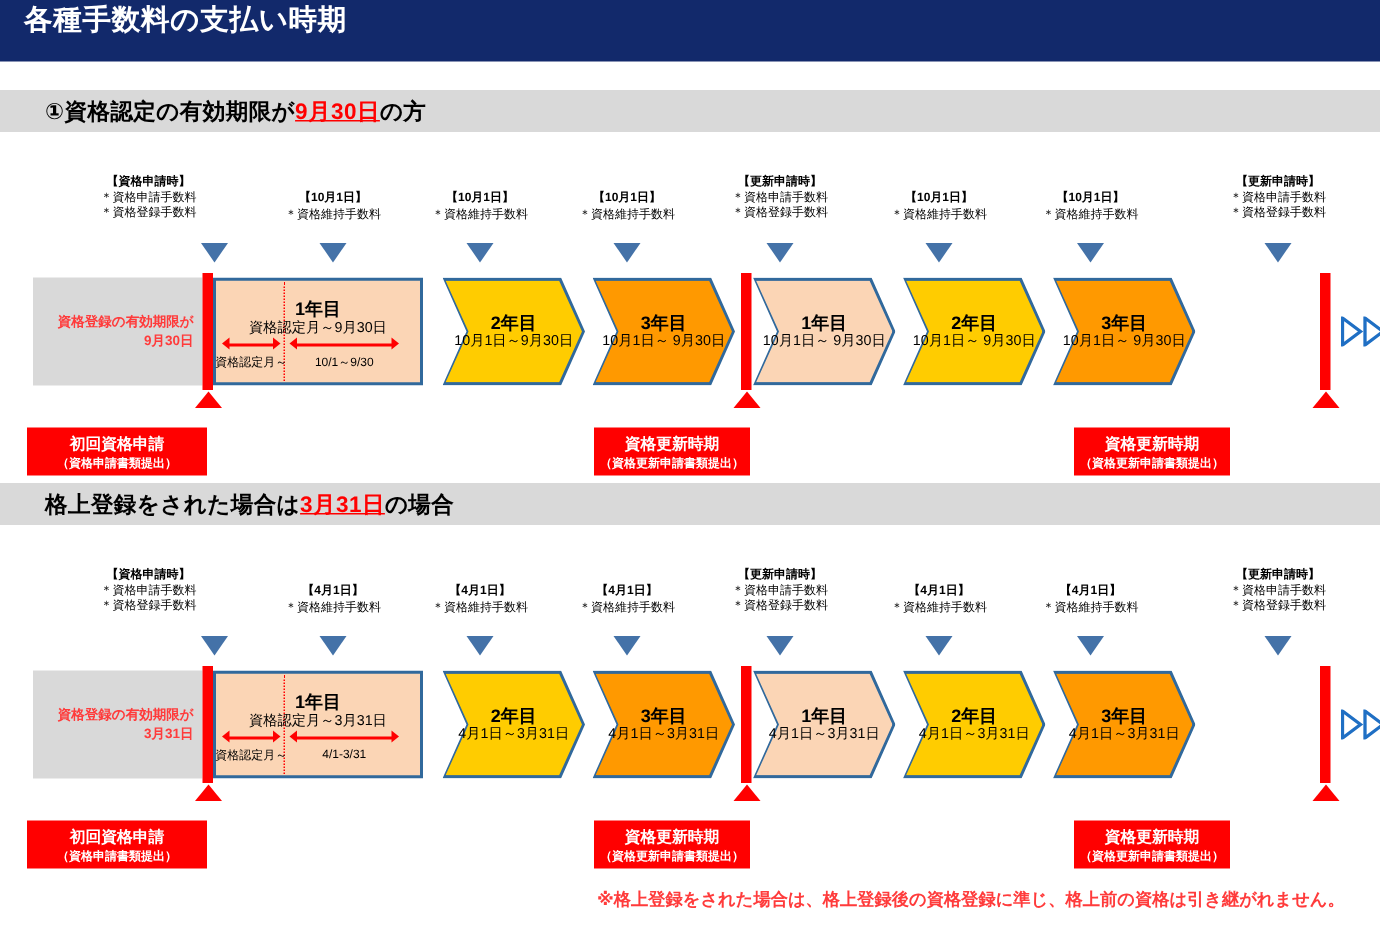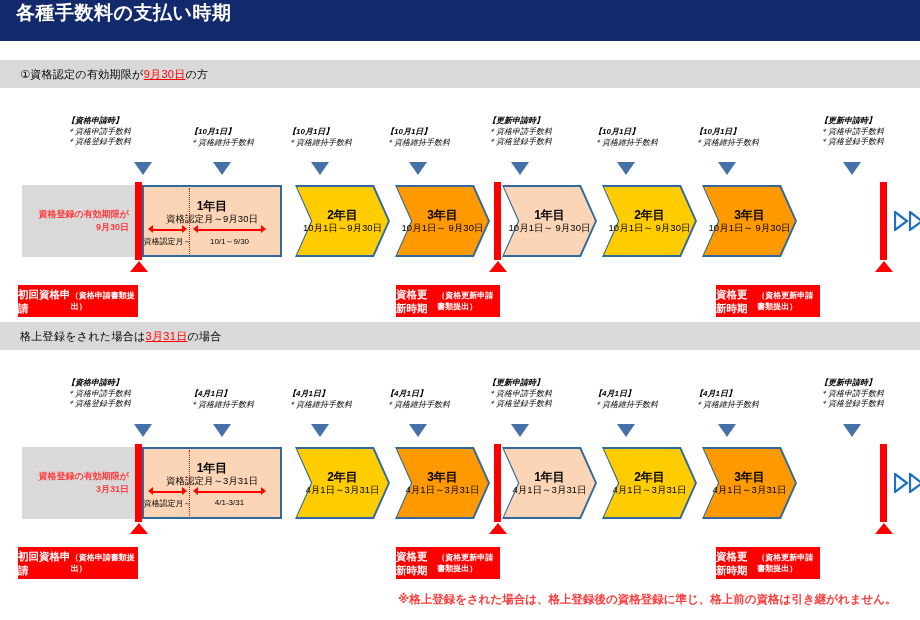--- a/index.html
+++ b/index.html
@@ -19,31 +19,30 @@
   .titlebar .title{
     color:#ffffff;font-size:19px;font-weight:bold;letter-spacing:.5px;
     padding-left:16px;
   }
   
   .secthead{
     position:absolute;left:0;width:920px;height:28px;
     background:#d9d9d9;
     display:flex;align-items:center;
   }
-  .secthead .txt{font-size:11px;color:#000;padding-left:20px;letter-spacing:.3px;}
+  .secthead .txt{font-size:15px;color:#000;padding-left:30px;letter-spacing:.3px;font-weight:bold;}
   .secthead .redu{color:#ff0000;text-decoration:underline;}
   
   .tl{position:absolute;left:0;width:920px;height:215px;}
   
   .felabel{
     position:absolute;
     font-size:8px;line-height:10.5px;color:#000;
-    white-space:nowrap;
+    text-align:center;white-space:nowrap;
     transform:translateX(-50%);
-    font-style:italic;
   }
   .felabel b{font-weight:bold;display:block;}
   .felabel span{display:block;}
   
   .dntri{
     position:absolute;width:0;height:0;
     border-left:9px solid transparent;
     border-right:9px solid transparent;
     border-top:13px solid #4472a8;
     transform:translateX(-50%);
@@ -72,21 +71,21 @@
   .uptri{
     position:absolute;width:0;height:0;
     border-left:9px solid transparent;
     border-right:9px solid transparent;
     border-bottom:11px solid #ff0000;
     transform:translateX(-50%);
   }
   
   .callout{
     position:absolute;background:#ff0000;
-    display:flex;flex-direction:row;align-items:center;justify-content:center;
+    display:flex;flex-direction:column;align-items:center;justify-content:center;
     transform:translateX(-50%);
   }
   .callout .c1{font-size:10.5px;font-weight:bold;color:#fff;line-height:14px;}
   .callout .c2{font-size:8px;font-weight:bold;color:#fff;line-height:11px;}
   
   .dotdiv{position:absolute;border-left:1.5px dotted #ff0000;}
   
   .marrow{position:absolute;height:9px;}
   .marrow .bar{position:absolute;top:4px;left:4px;right:4px;height:1.5px;background:#ff0000;}
   .marrow .hl,.marrow .hr{

